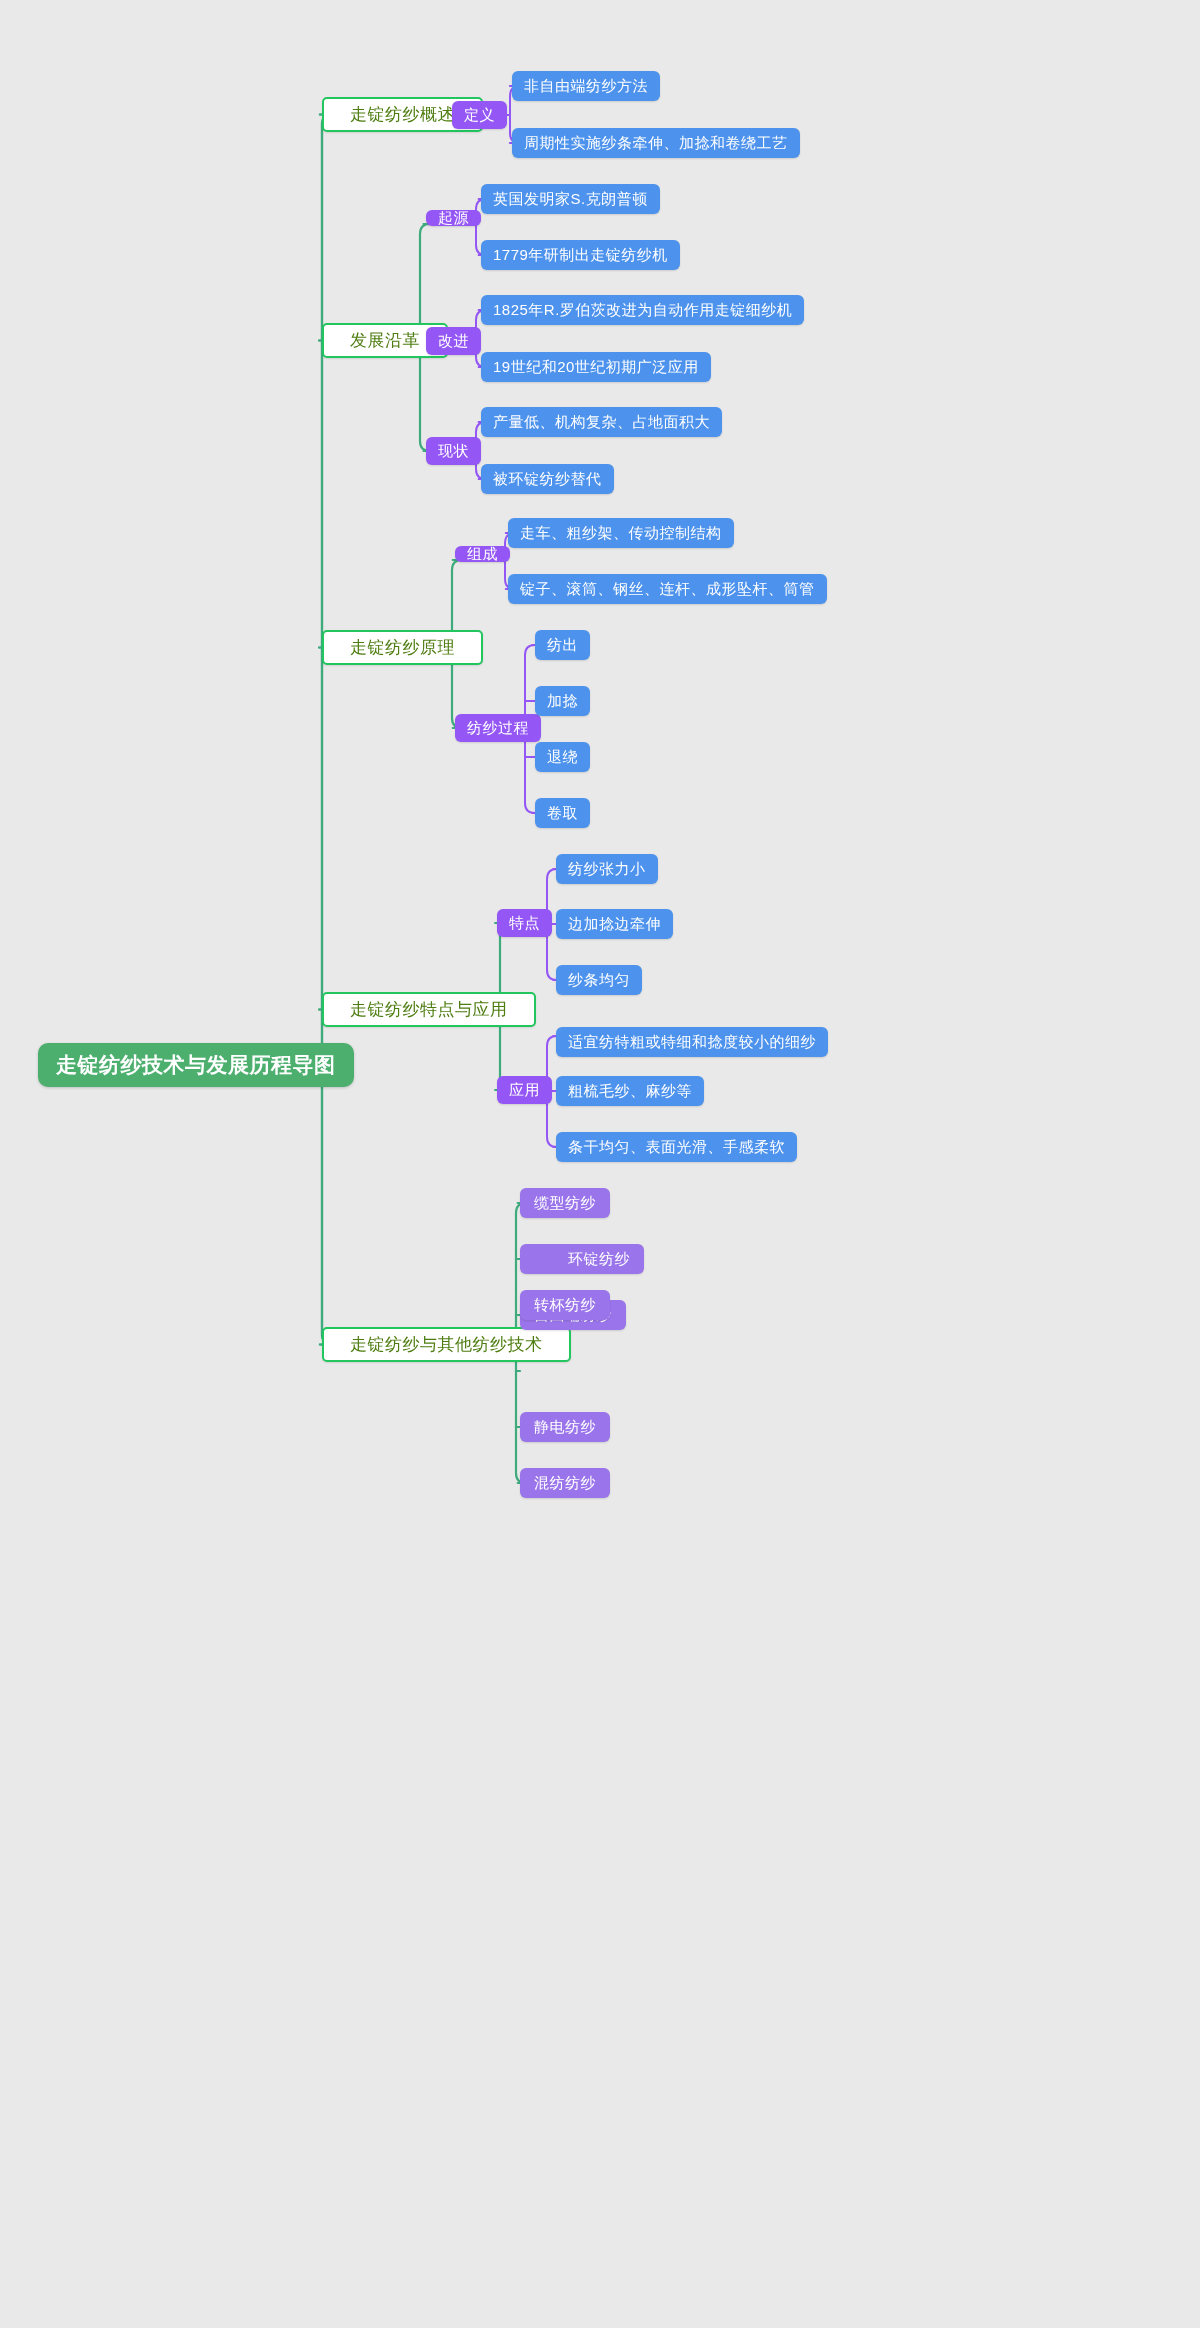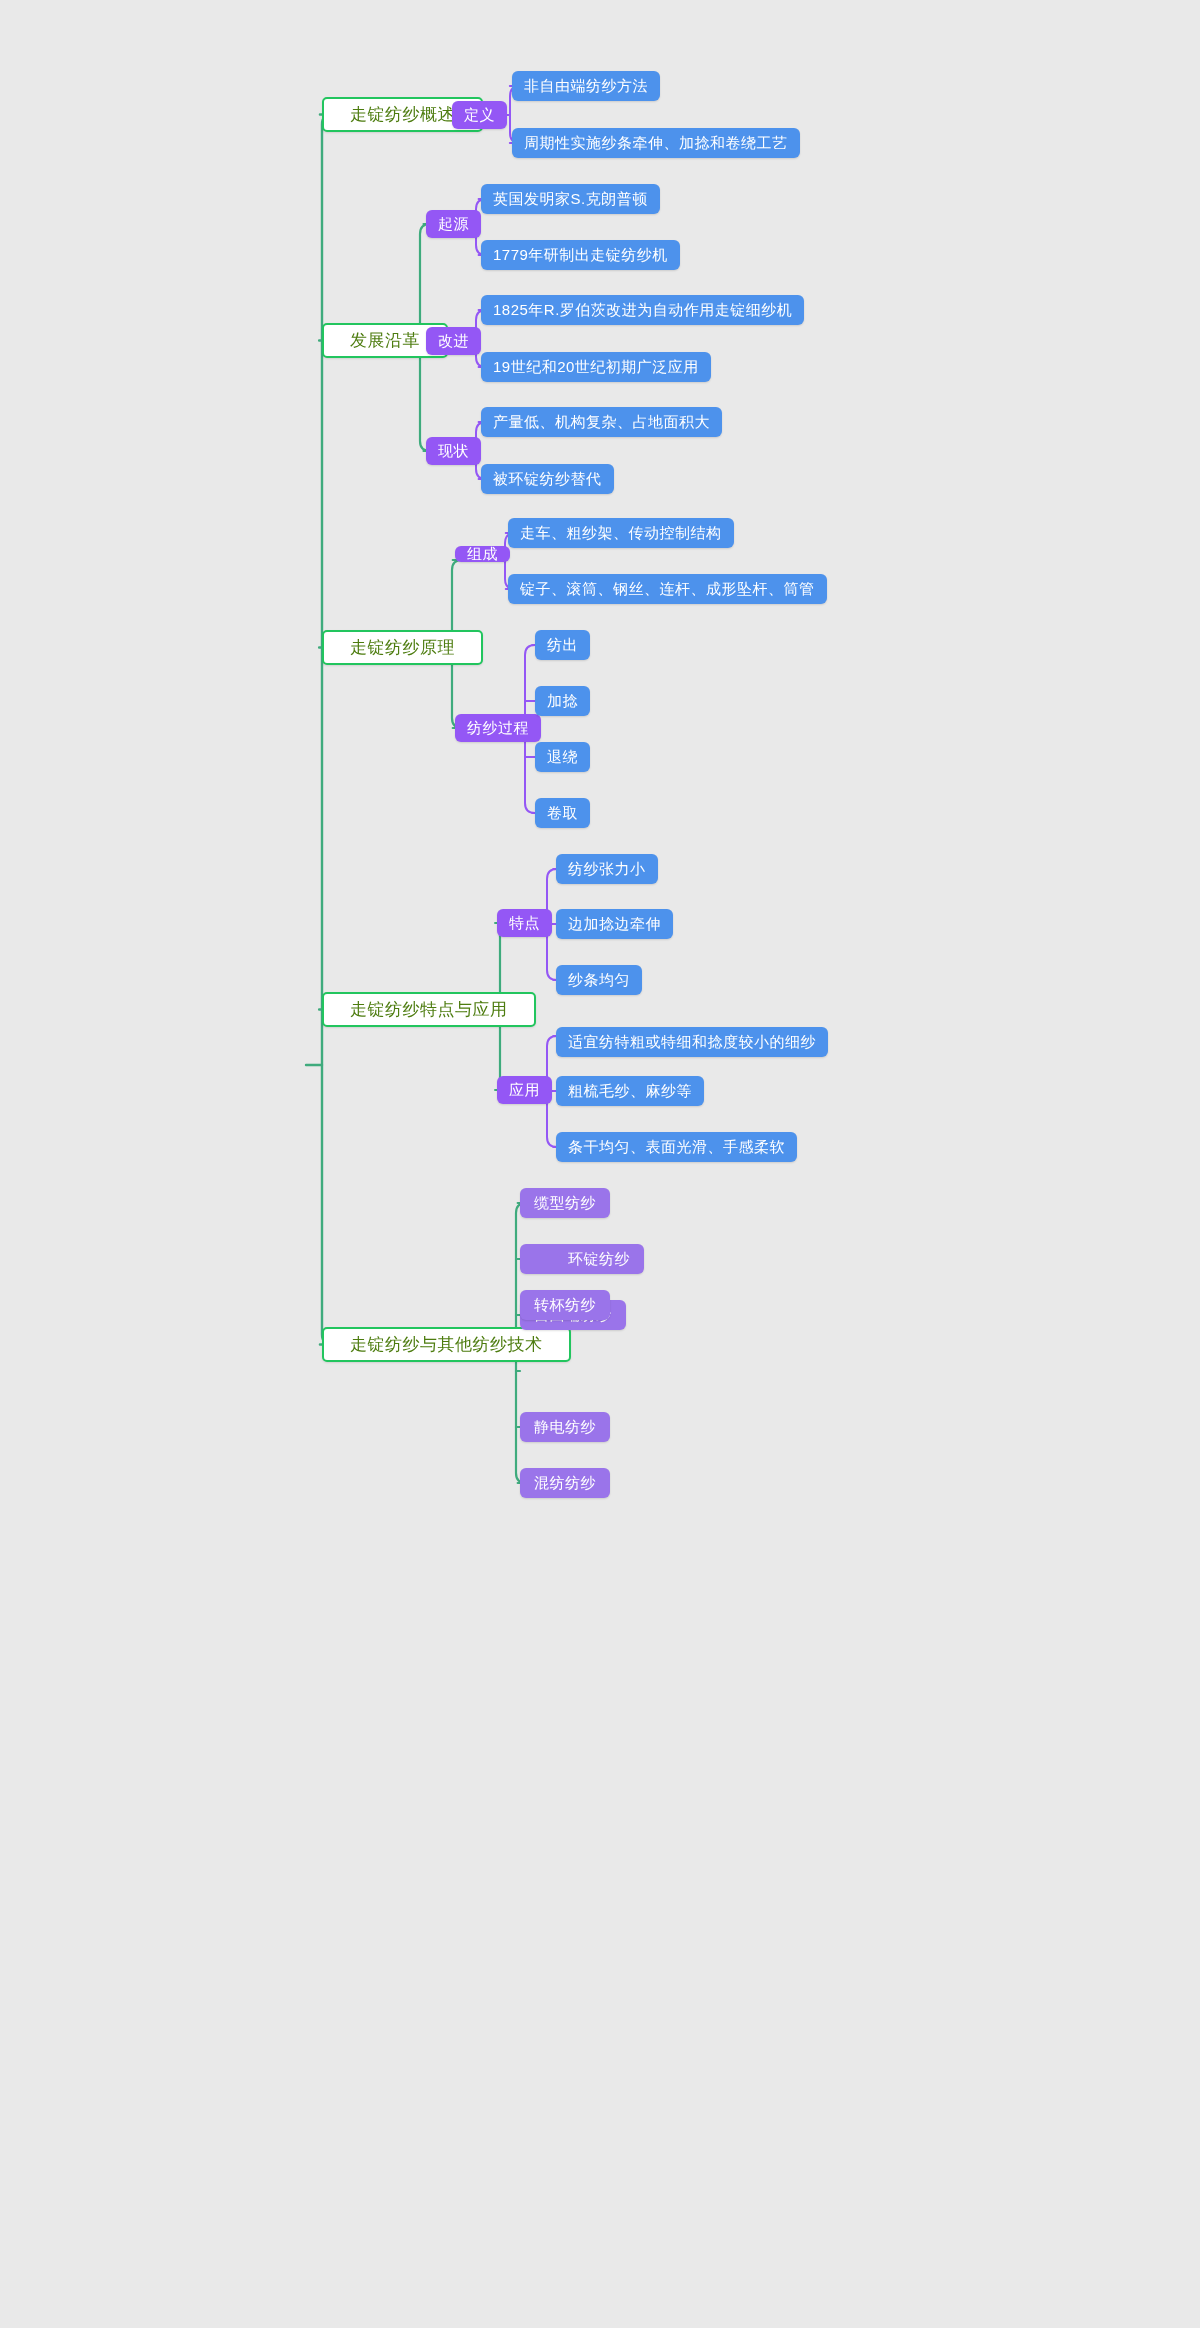--- a/index.html
+++ b/index.html
@@ -132,32 +132,33 @@
       <path d="M 557 869 C 567 869 546 869 556 869" fill="none" stroke="#9457f5" stroke-width="2" stroke-linecap="round"></path>
       <path d="M 547 924 C 557 924 546 924 556 924" fill="none" stroke="#9457f5" stroke-width="2" stroke-linecap="round"></path>
       <path d="M 557 980 C 567 980 546 980 556 980" fill="none" stroke="#9457f5" stroke-width="2" stroke-linecap="round"></path>
       <path d="M 547 1046 Q 547 1036 557 1036 M 547 1046 L 547 1137 M 547 1137 Q 547 1147 557 1147" fill="none" stroke="#9457f5" stroke-width="2" stroke-linecap="round"></path>
       <path d="M 537 1090 C 545 1090 539 1090 547 1090" fill="none" stroke="#9457f5" stroke-width="2" stroke-linecap="round"></path>
       <path d="M 557 1036 C 567 1036 546 1036 556 1036" fill="none" stroke="#9457f5" stroke-width="2" stroke-linecap="round"></path>
       <path d="M 547 1091 C 557 1091 546 1091 556 1091" fill="none" stroke="#9457f5" stroke-width="2" stroke-linecap="round"></path>
       <path d="M 557 1147 C 567 1147 546 1147 556 1147" fill="none" stroke="#9457f5" stroke-width="2" stroke-linecap="round"></path>
     </svg>
 
+  <div class="node n-root" style="left: 38px; top: 1043px; min-width: 268px; height: 44px;">走锭纺纱技术与发展历程导图</div>
 
   <div class="node n-l1" style="left: 322px; top: 97px; min-width: 116px; height: 35px;">走锭纺纱概述</div>
   <div class="node n-l1" style="left: 322px; top: 323px; min-width: 84px; height: 35px;">发展沿革</div>
   <div class="node n-l1" style="left: 322px; top: 630px; min-width: 116px; height: 35px;">走锭纺纱原理</div>
   <div class="node n-l1" style="left: 322px; top: 992px; min-width: 164px; height: 35px;">走锭纺纱特点与应用</div>
   <div class="node n-l1" style="left: 322px; top: 1327px; min-width: 180px; height: 35px;">走锭纺纱与其他纺纱技术</div>
 
   <div class="node n-l2" style="left: 452px; top: 101px; min-width: 48px; height: 28px;">定义</div>
   <div class="node n-l3" style="left: 512px; top: 71px; min-width: 122px; height: 30px;">非自由端纺纱方法</div>
   <div class="node n-l3" style="left: 512px; top: 128px; min-width: 230px; height: 30px;">周期性实施纱条牵伸、加捻和卷绕工艺</div>
 
-  <div class="node n-l2" style="left: 426px; top: 210px; min-width: 40px; height: 28px;">起源</div>
+  <div class="node n-l2" style="left: 426px; top: 210px; min-width: 40px; height: 16px;">起源</div>
   <div class="node n-l3" style="left: 481px; top: 184px; min-width: 144px; height: 30px;">英国发明家S.克朗普顿</div>
   <div class="node n-l3" style="left: 481px; top: 240px; min-width: 161px; height: 30px;">1779年研制出走锭纺纱机</div>
   <div class="node n-l2" style="left: 426px; top: 327px; min-width: 40px; height: 28px;">改进</div>
   <div class="node n-l3" style="left: 481px; top: 295px; min-width: 254px; height: 30px;">1825年R.罗伯茨改进为自动作用走锭细纱机</div>
   <div class="node n-l3" style="left: 481px; top: 352px; min-width: 186px; height: 30px;">19世纪和20世纪初期广泛应用</div>
   <div class="node n-l2" style="left: 426px; top: 437px; min-width: 40px; height: 28px;">现状</div>
   <div class="node n-l3" style="left: 481px; top: 407px; min-width: 197px; height: 30px;">产量低、机构复杂、占地面积大</div>
   <div class="node n-l3" style="left: 481px; top: 464px; min-width: 114px; height: 30px;">被环锭纺纱替代</div>
 
   <div class="node n-l2" style="left: 455px; top: 546px; min-width: 40px; height: 16px;">组成</div>

